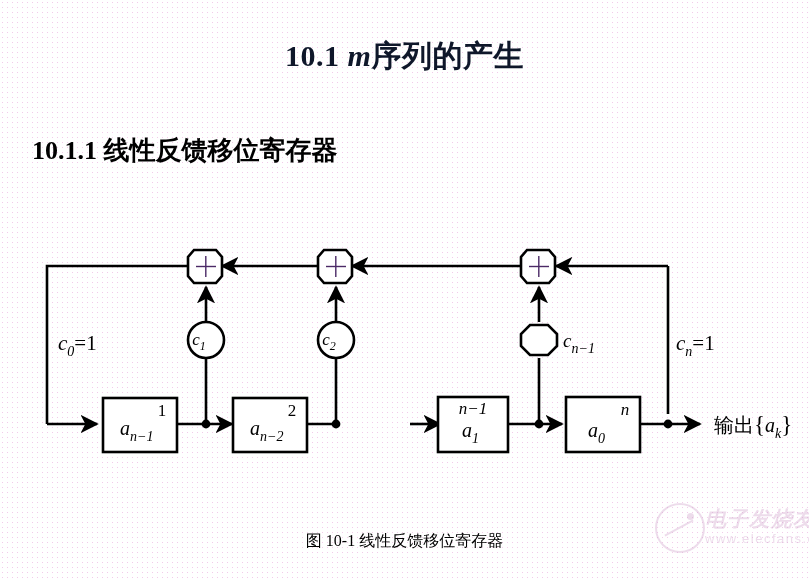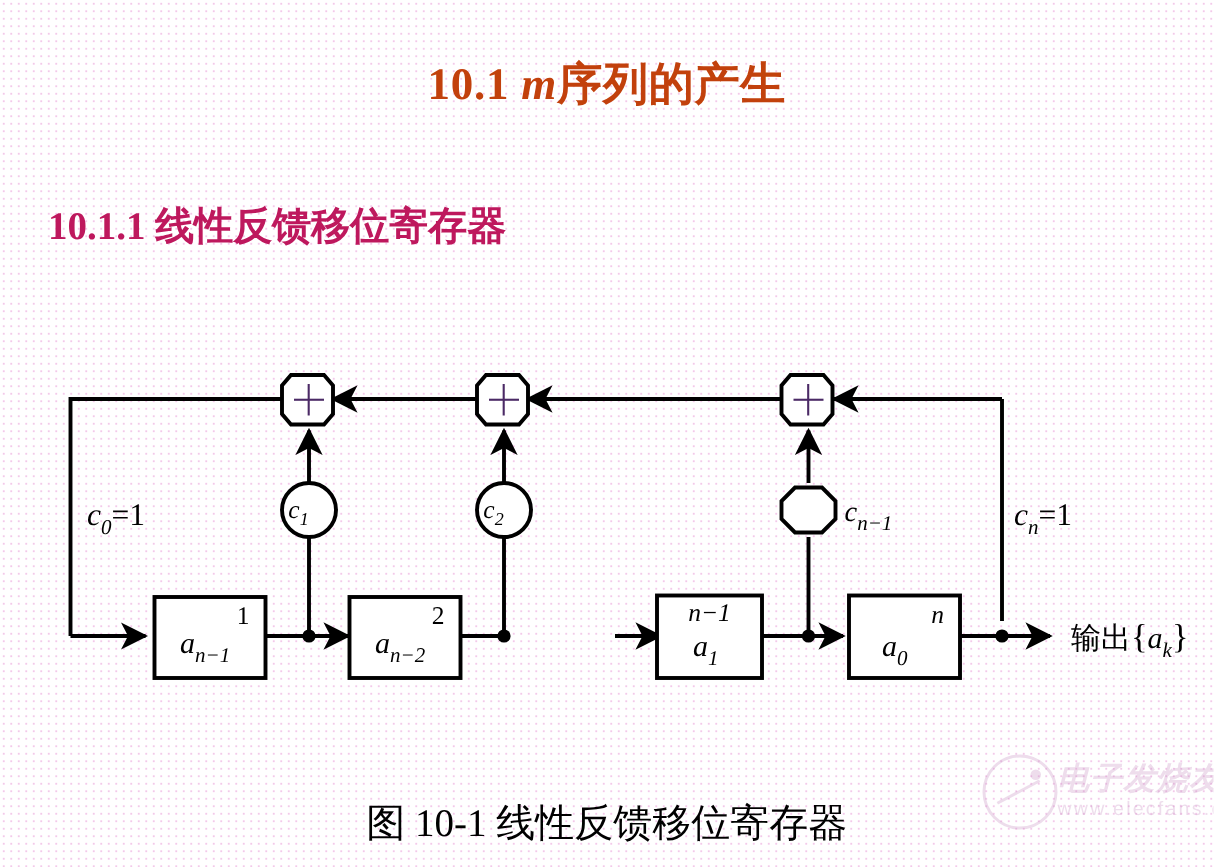--- a/index.html
+++ b/index.html
@@ -12,36 +12,36 @@
     font-family:"Liberation Serif", serif;
     overflow:hidden;
     position:relative;
   }
   .page{position:absolute;inset:0;}
 
   .title{
     position:absolute; left:0; right:0; top:36px;
     text-align:center;
     font-family:"Liberation Serif", serif;
-    font-size:30px; font-weight:bold; color:#c2410c;
+    font-size:30px; font-weight:bold; color:#0f172a;
     letter-spacing:0.5px;
   }
   .title .mvar{font-style:italic;}
 
   .subtitle{
     position:absolute; left:32px; top:133px;
     font-family:"Liberation Serif", serif;
-    font-size:26px; font-weight:bold; color:#be185d;
+    font-size:26px; font-weight:bold; color:#000000;
   }
 
   .caption{
     position:absolute; left:0; right:0; top:531px;
     text-align:center;
     font-family:"Liberation Serif", serif;
-    font-size:26px; color:#000;
+    font-size:16px; color:#000;
   }
 
   #diagram{position:absolute; left:0; top:0;}
 
   .wm{
     position:absolute; left:655px; top:493px;
     width:150px; height:66px;
     opacity:0.30;
     pointer-events:none;
   }

